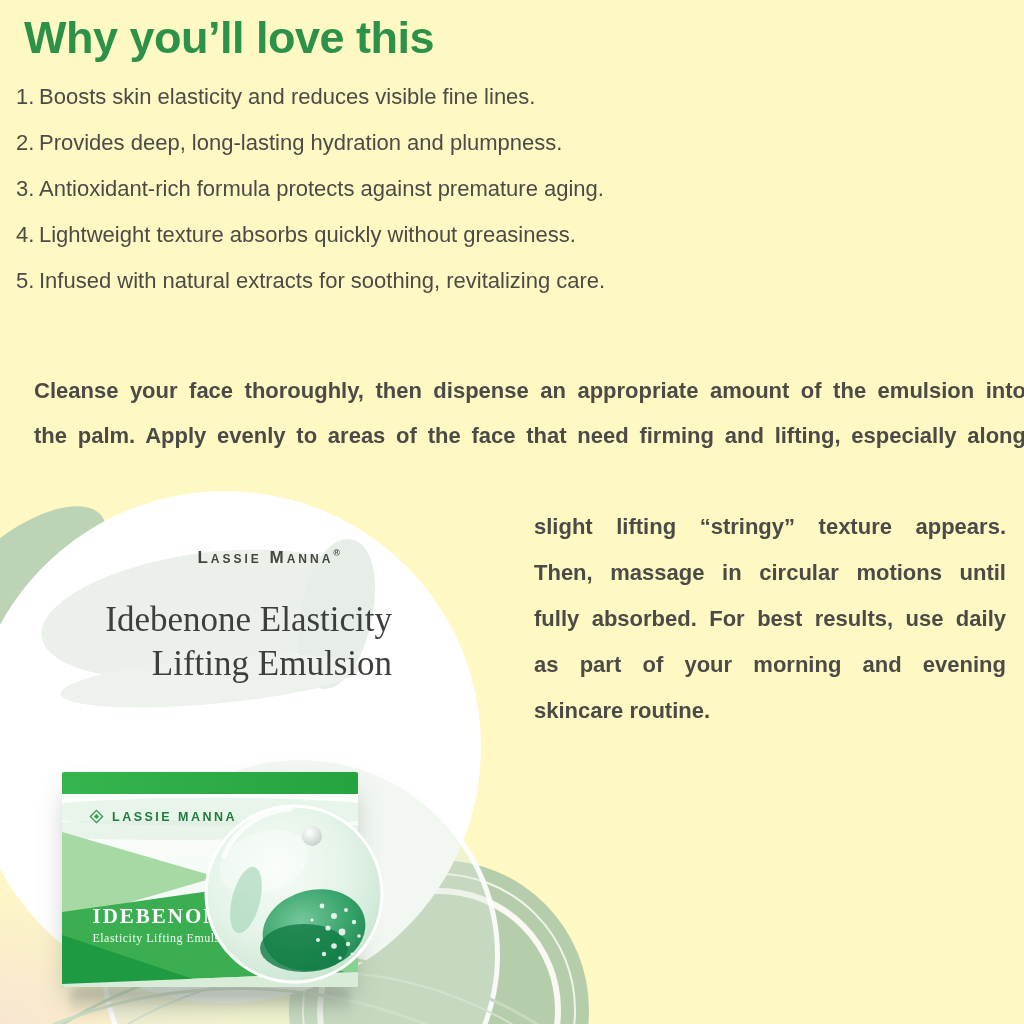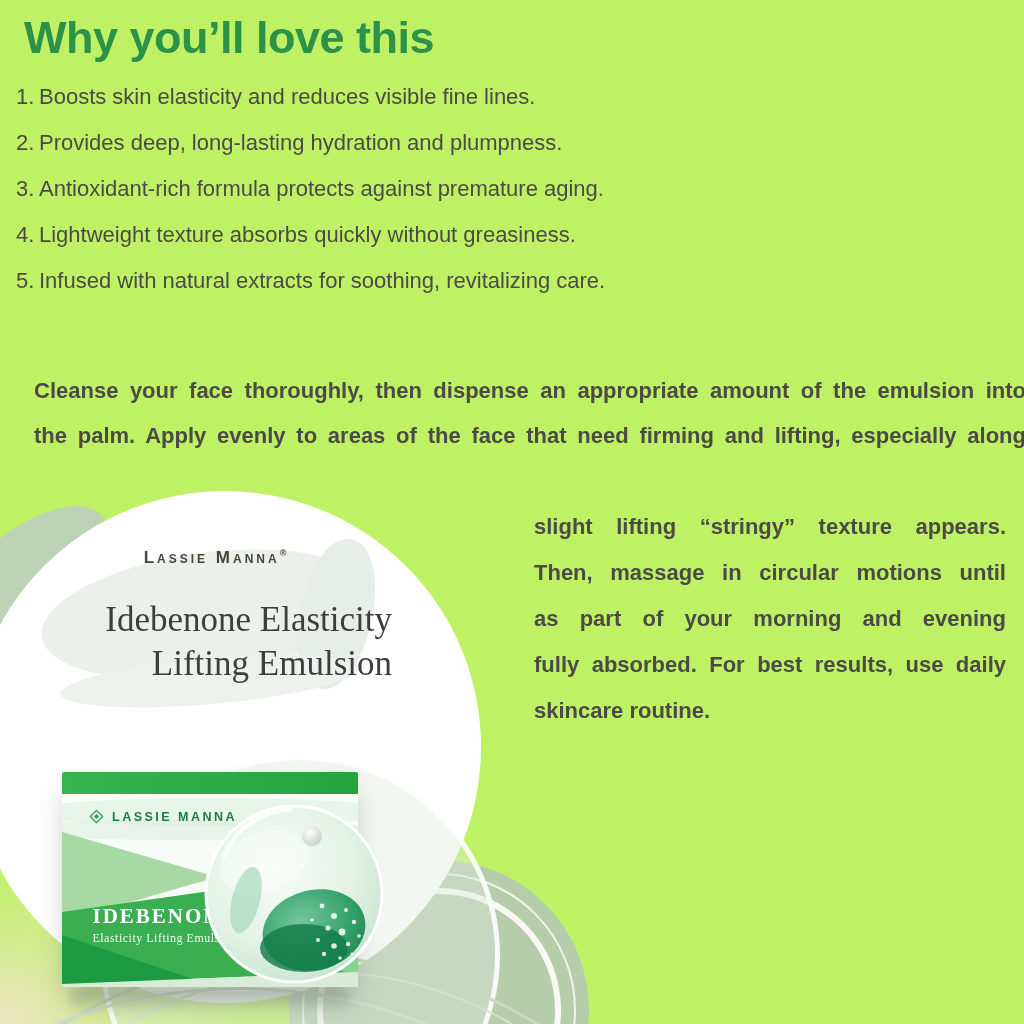--- a/index.html
+++ b/index.html
@@ -1,19 +1,19 @@
 <!DOCTYPE html>
 <html><head>
 <meta charset="utf-8">
 <style>
   html,body{margin:0;padding:0;}
   .canvas{
     position:relative;
     width:1024px;height:1024px;
-    background:#bef264;
+    background:#fef9c3;
     overflow:hidden;
     font-family:"Liberation Sans","DejaVu Sans",sans-serif;
   }
   
   .decor{position:absolute;pointer-events:none;}
   .corner-blush{left:0;top:860px;width:260px;height:164px;
     background:radial-gradient(ellipse at 0% 100%, rgba(246,225,214,.8), rgba(246,225,214,0) 70%);z-index:1;}
   .mint-sliver{left:-30px;top:560px;width:80px;height:140px;background:#E7EEE6;
     border-radius:50%;transform:rotate(-24deg);z-index:2;}
   .sage-crescent{left:-58px;top:526px;width:176px;height:82px;background:#BCD4B5;
@@ -52,21 +52,21 @@
   .benefit{display:flex;margin-bottom:22px;font-size:22px;line-height:24px;color:#4C4A47;}
   .benefit .num{font-weight:400;min-width:23px;}
   .benefit .txt{font-weight:400;text-align:right;}
   .para-full{position:absolute;left:34px;top:368px;width:992px;z-index:20;
     font-size:22px;font-weight:700;color:#4C4A47;line-height:45px;}
   .para-col{position:absolute;left:534px;top:504px;width:472px;z-index:20;
     font-size:22px;font-weight:700;color:#4C4A47;line-height:46px;}
   .jline{display:block;text-align:justify;text-align-last:justify;}
   .lline{display:block;text-align:left;}
   
-  .brand{position:absolute;left:90px;top:548px;width:250px;text-align:center;z-index:10;
+  .brand{position:absolute;left:90px;top:548px;width:250px;text-align:right;z-index:10;
     font-variant:small-caps;font-weight:700;font-size:17px;letter-spacing:3px;color:#45453E;}
   .brand sup{font-size:9px;letter-spacing:0;vertical-align:super;}
   .ptitle{position:absolute;left:37px;top:598px;width:355px;text-align:right;z-index:10;
     font-family:"Liberation Serif","DejaVu Serif",serif;font-size:35px;line-height:44px;
     color:#3E3E3C;font-weight:400;}
   
   .product-box{position:absolute;left:62px;top:772px;width:296px;height:215px;z-index:10;
     box-shadow:0 16px 26px -6px rgba(100,110,100,.45);background:#fff;border-radius:2px;}
   .box-design{position:absolute;inset:0;overflow:hidden;border-radius:2px;}
   .box-brand{position:absolute;left:26px;top:36px;display:flex;align-items:center;gap:7px;z-index:3;}
@@ -130,22 +130,22 @@
 
 
   <div class="para-full">
     <span class="jline">Cleanse your face thoroughly, then dispense an appropriate amount of the emulsion into</span>
     <span class="jline">the palm. Apply evenly to areas of the face that need firming and lifting, especially along</span>
   </div>
 
   <div class="para-col">
     <span class="jline">slight lifting “stringy” texture appears.</span>
     <span class="jline">Then, massage in circular motions until</span>
+    <span class="jline">fully absorbed. For best results, use daily</span>
     <span class="jline">as part of your morning and evening</span>
-    <span class="jline">fully absorbed. For best results, use daily</span>
     <span class="lline">skincare routine.</span>
   </div>
 
   <div class="brand">
     <span>Lassie Manna</span><sup>®</sup>
   </div>
   <div class="ptitle">
     <span style="display:block">Idebenone Elasticity</span>
     <span style="display:block">Lifting Emulsion</span>
   </div>

